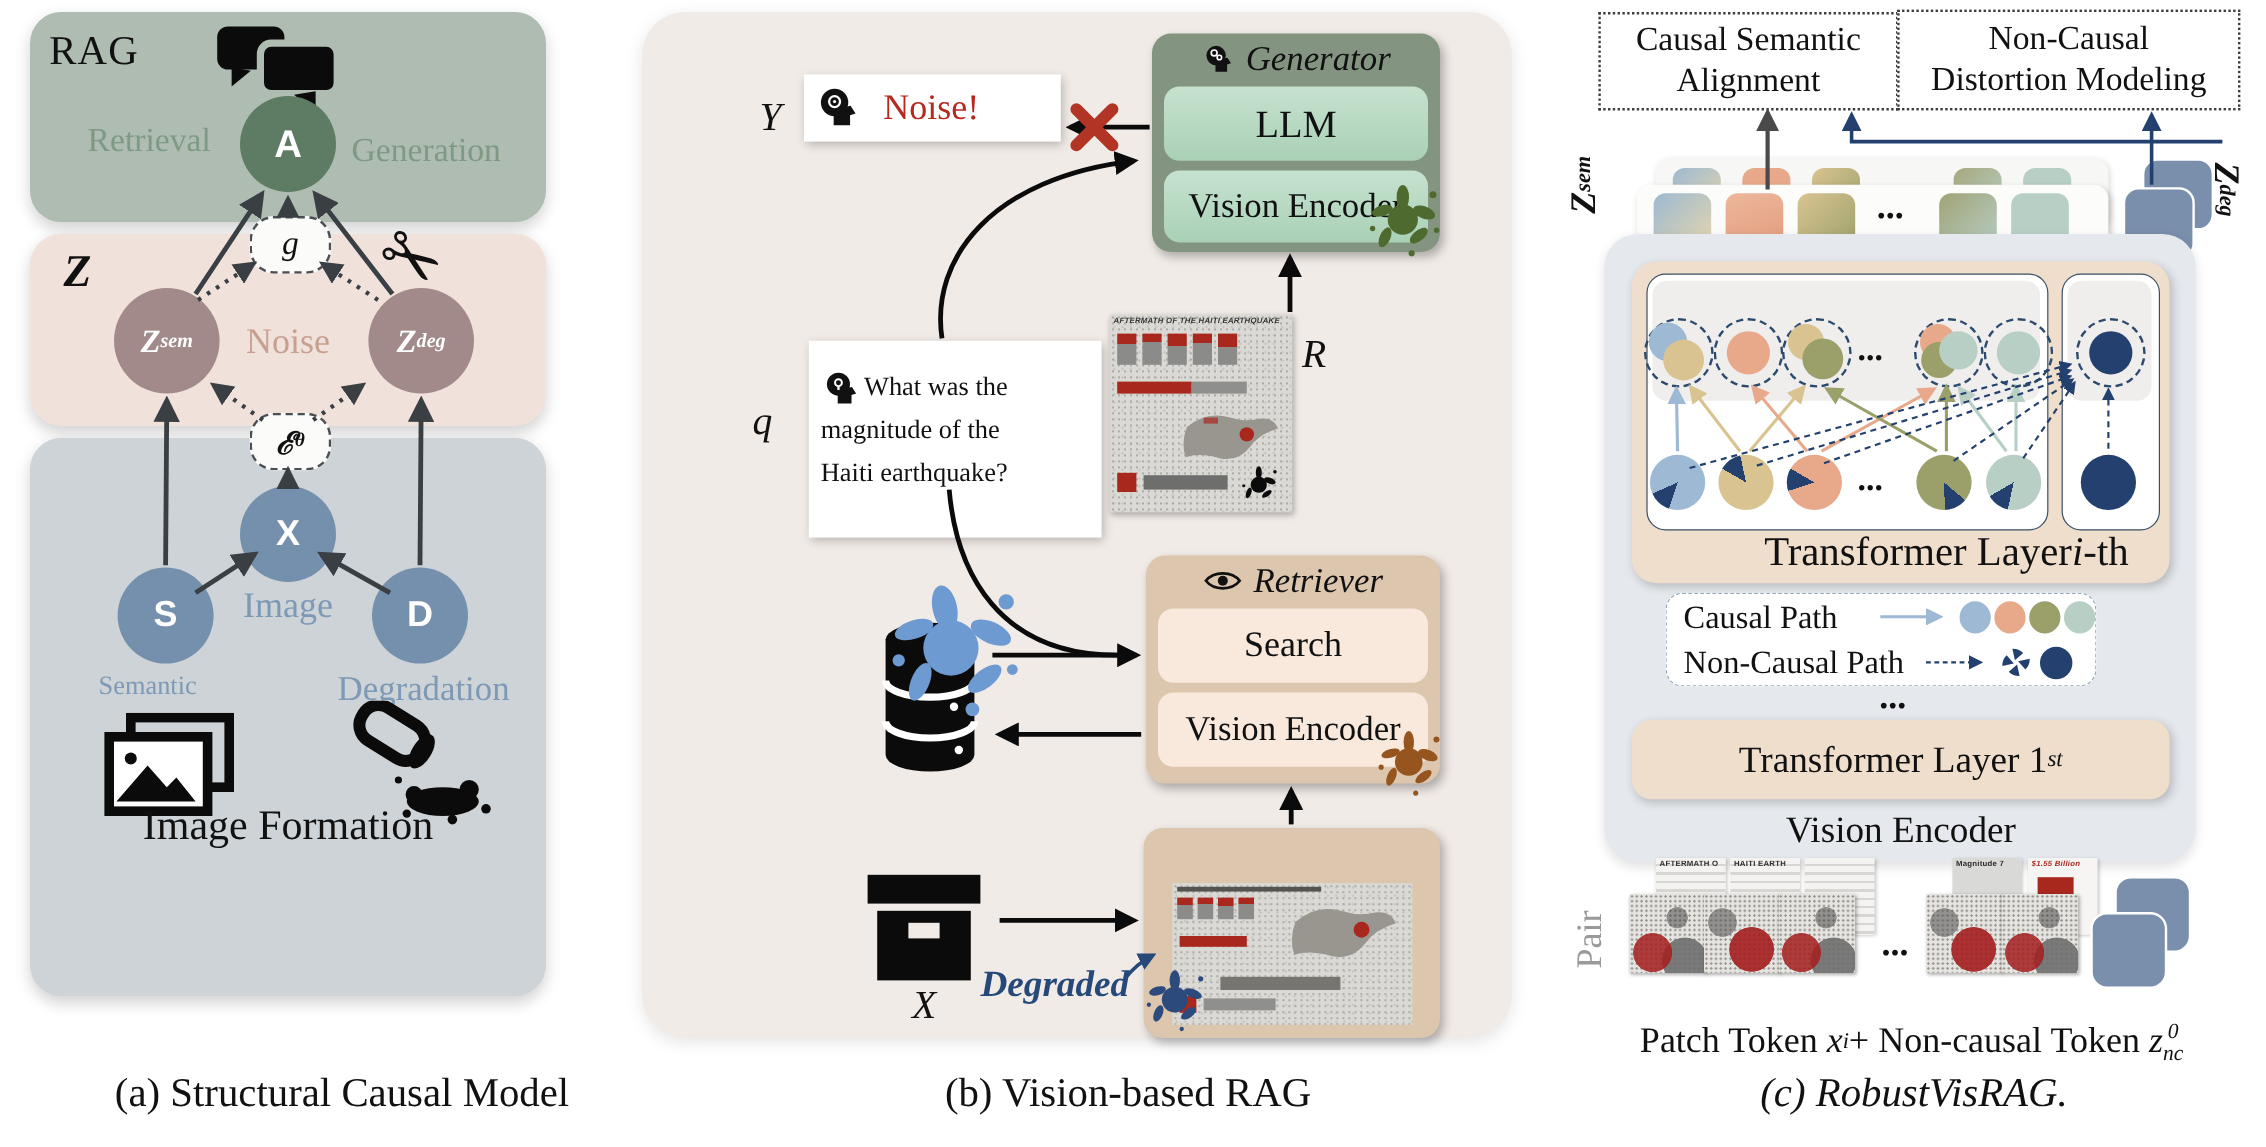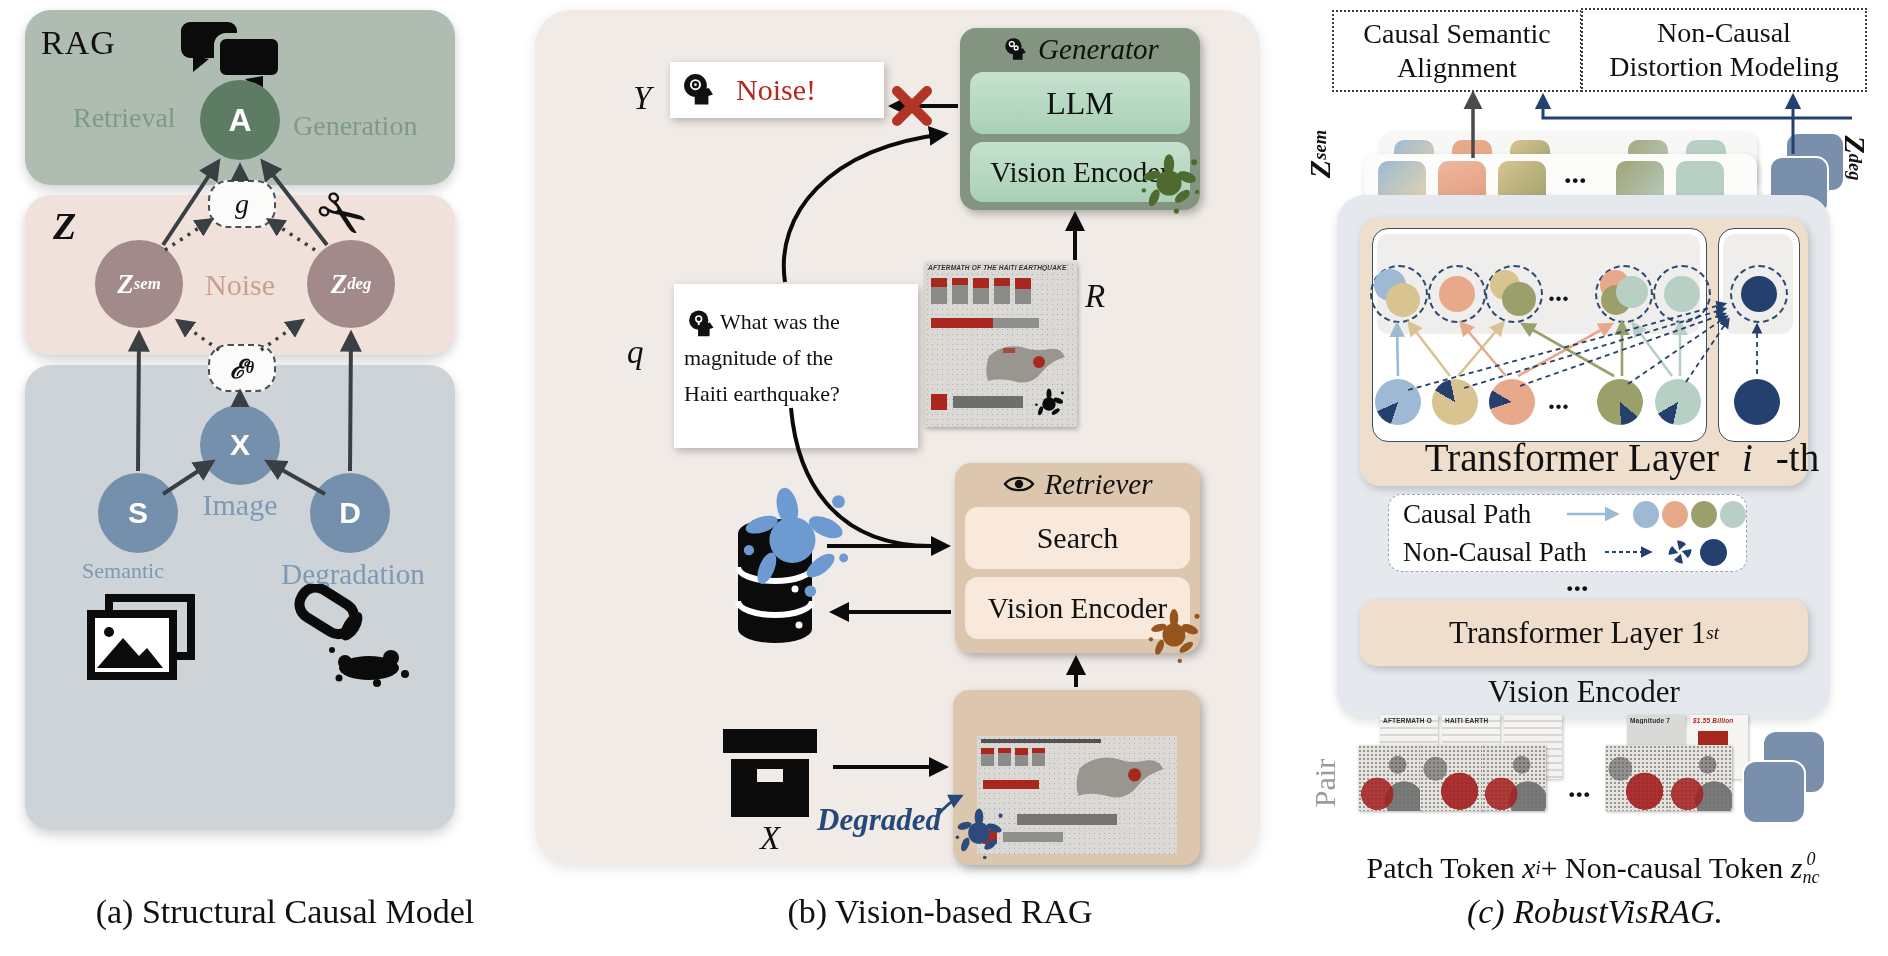--- a/index.html
+++ b/index.html
@@ -122,20 +122,21 @@
       </g>
       <ellipse cx="82" cy="84" rx="30" ry="12" fill="#0b0b0b"></ellipse>
       <circle cx="58" cy="78" r="7" fill="#0b0b0b"></circle>
         <circle cx="104" cy="74" r="8" fill="#0b0b0b"></circle>
       <circle cx="118" cy="90" r="4" fill="#0b0b0b"></circle>
         <circle cx="52" cy="94" r="3.5" fill="#0b0b0b"></circle>
       <circle cx="90" cy="99" r="4" fill="#0b0b0b"></circle>
         <circle cx="45" cy="66" r="3" fill="#0b0b0b"></circle>
     </svg>
 
+    <div class="lbl ctr" style="left:55px;top:658px;width:320px;font-size:35px;">Image Formation</div>
 
     <svg class="overlay" width="430" height="820">
       <defs>
         <marker id="aA" viewBox="0 0 10 10" refX="8" refY="5" markerWidth="5.5" markerHeight="5.5" orient="auto-start-reverse">
           <path d="M0 0 L10 5 L0 10 z" fill="#3a3f44"></path>
           </marker>
       </defs>
       <g stroke="#3a3f44" stroke-width="4" fill="none">
         <line x1="138" y1="484" x2="187" y2="452" marker-end="url(#aA)"></line>
         <line x1="300" y1="484" x2="243" y2="452" marker-end="url(#aA)"></line>
@@ -481,21 +482,21 @@
         <g fill="none" stroke="#24406e" stroke-width="1.8" stroke-dasharray="5 4">
           <line x1="48" y1="172" x2="364" y2="86" marker-end="url(#cN)"></line>
           <line x1="104" y1="170" x2="364" y2="91" marker-end="url(#cN)"></line>
           <line x1="160" y1="168" x2="364" y2="96" marker-end="url(#cN)"></line>
           <line x1="268" y1="166" x2="366" y2="99" marker-end="url(#cN)"></line>
           <line x1="326" y1="164" x2="368" y2="102" marker-end="url(#cN)"></line>
           <line x1="397" y1="156" x2="397" y2="108" marker-end="url(#cN)"></line>
         </g>
       </svg>
 
-      <div class="ctr abs" style="left:0;bottom:6px;width:524px;font-size:39px;gap:23px;">
+      <div class="ctr abs" style="left:0;bottom:6px;width:524px;font-size:34px;">
         <span>Transformer Layer </span>
           <span class="ital">i</span>
           <span>-th</span>
       </div>
     </div>
 
     <div class="abs" style="left:108px;top:486px;width:357px;height:76px;background:#fff;border:1px dashed #93a8bc;border-radius:14px;">
       <div style="display:flex;align-items:center;height:38px;padding-left:14px;">
         <span style="font-size:27px;width:168px;">Causal Path</span>
         <svg width="62" height="14" viewBox="0 0 62 14">

